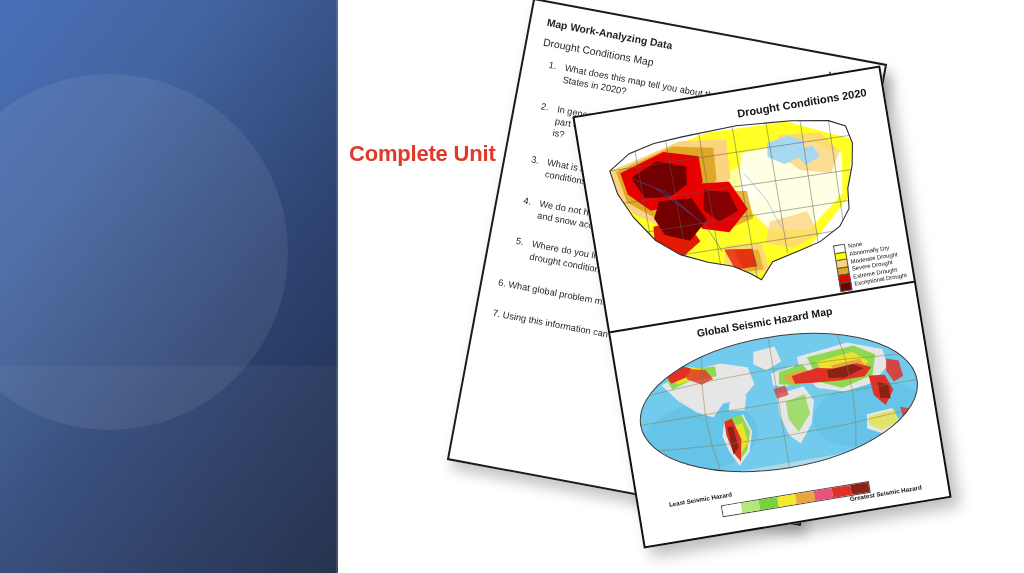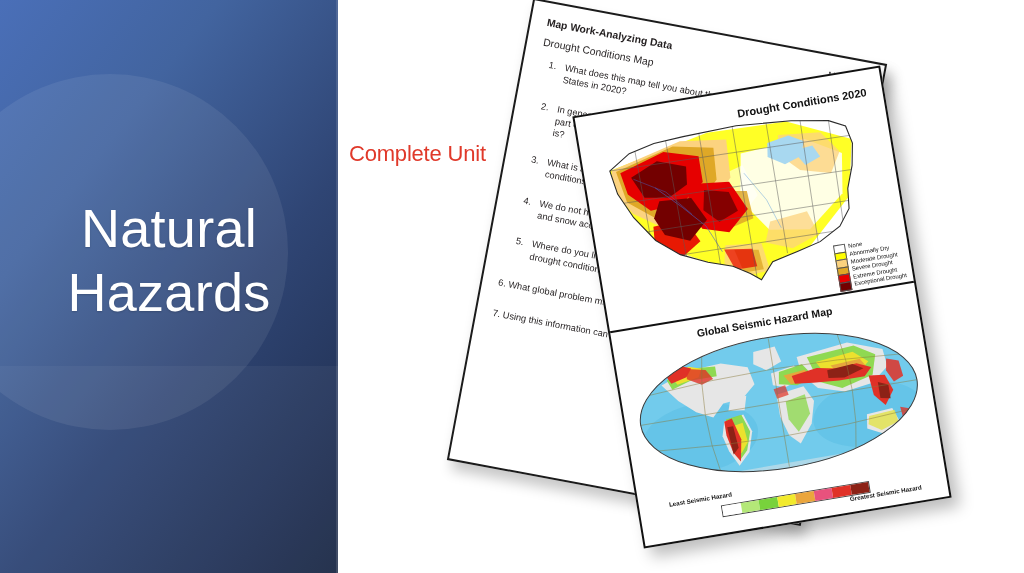--- a/index.html
+++ b/index.html
@@ -71,21 +71,21 @@
     white-space: pre-line;
   }
 
   
   #complete-unit {
     position: absolute;
     left: 349px;
     top: 141px;
     color: #e0392a;
     font-size: 22px;
-    font-weight: normal;
+    font-weight: bold;
     letter-spacing: -0.2px;
     white-space: nowrap;
   }
 
   
   #worksheet {
     position: absolute;
     left: 487px;
     top: 27px;
     width: 360px;
@@ -244,22 +244,20 @@
 </style>
 </head>
 <body>
 
 <div id="stage">
 
   <div id="title-panel">
     <div class="circle-deco"></div>
     <div class="band-deco"></div>
     <div class="panel-edge"></div>
-    <div id="title-text">Natural
-Hazards</div>
   </div>
 
   <div id="complete-unit">Complete Unit</div>
 
   <div id="worksheet">
     <div class="ws-header">
       <div class="ws-title">Map Work-Analyzing Data</div>
       <div class="ws-name">Name(s)</div>
     </div>
     <div class="ws-subtitle">Drought Conditions Map</div>

